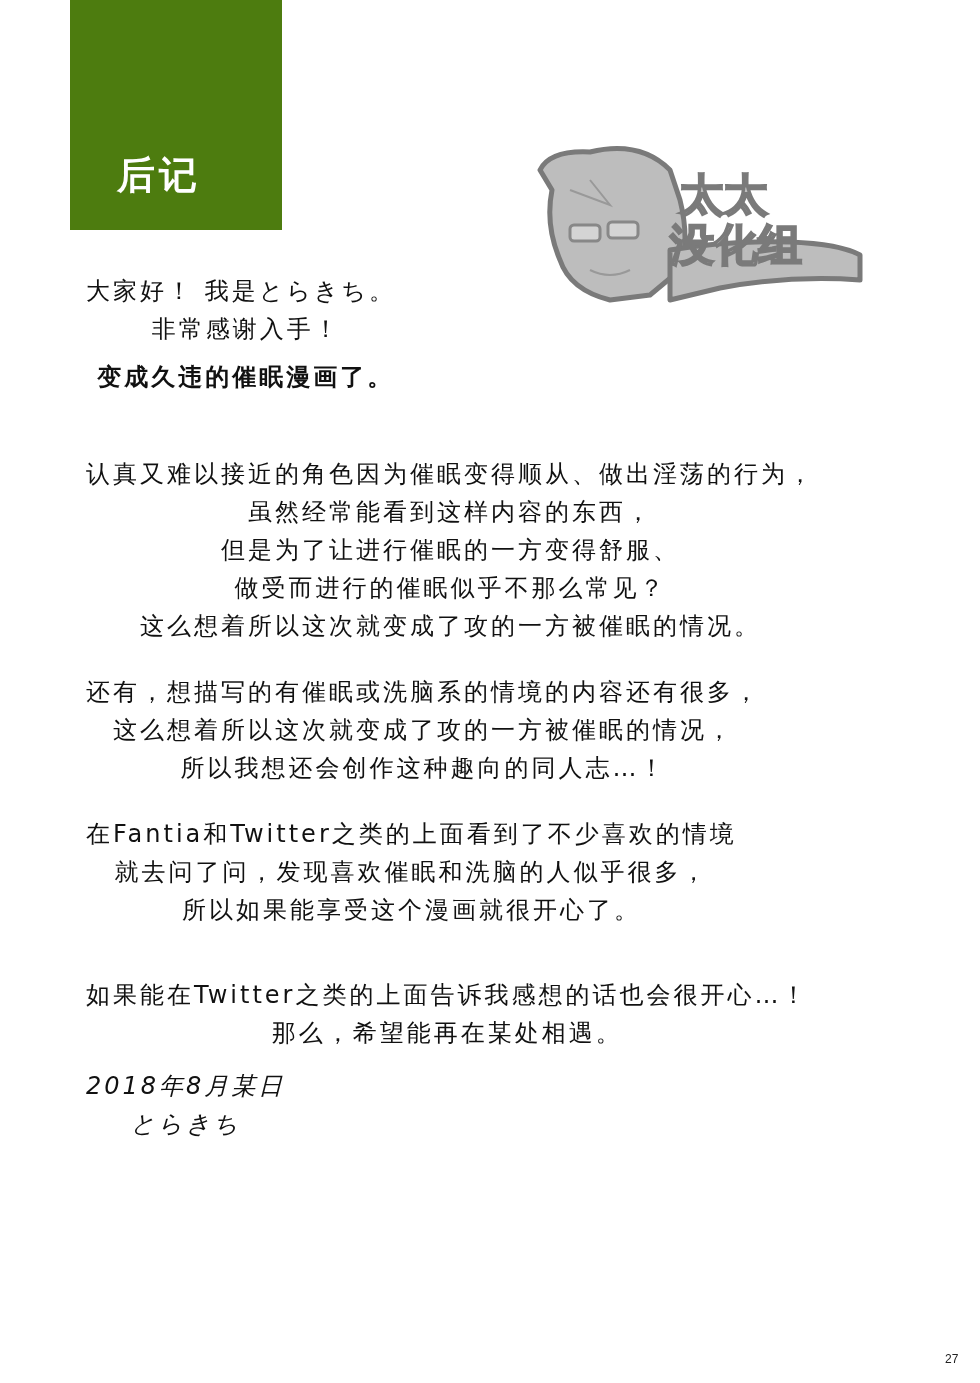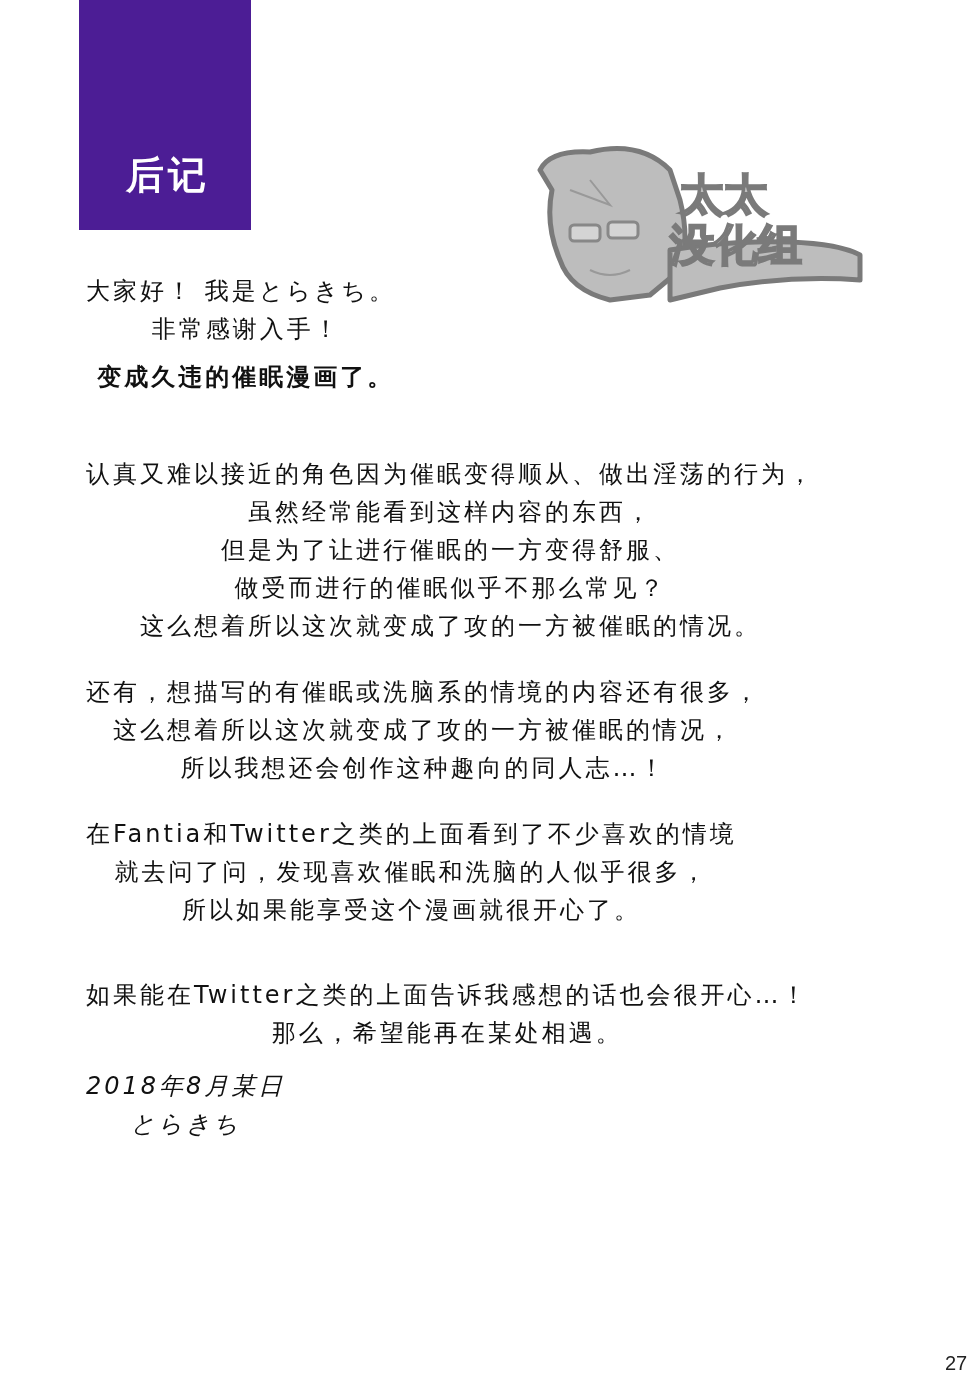--- a/index.html
+++ b/index.html
@@ -10,25 +10,25 @@
     body {
       width: 980px;
       height: 1383px;
       position: relative;
       overflow: hidden;
       font-family: "DejaVu Sans", sans-serif;
       color: #111111;
     }
     .title-block {
       position: absolute;
-      left: 79px;
+      left: 70px;
       top: 0;
-      width: 172px;
+      width: 212px;
       height: 230px;
-      background: #4c1d95;
+      background: #4d7c0f;
     }
     .title-text {
       position: absolute;
       left: 47px;
       top: 150px;
       font-size: 38px;
       font-weight: bold;
       color: #ffffff;
       letter-spacing: 4px;
       font-family: "DejaVu Serif", serif;
@@ -48,21 +48,21 @@
       line-height: 38px;
       letter-spacing: 3px;
       white-space: pre;
       text-align: center;
     }
     .page-number {
       position: absolute;
       left: 945px;
       top: 1352px;
       font-family: "Liberation Sans", sans-serif;
-      font-size: 20px;
+      font-size: 12px;
       color: #222;
     }
   </style>
 </head>
 <body>
 
 <div class="title-block">
   <div class="title-text">后记</div>
 </div>
 

